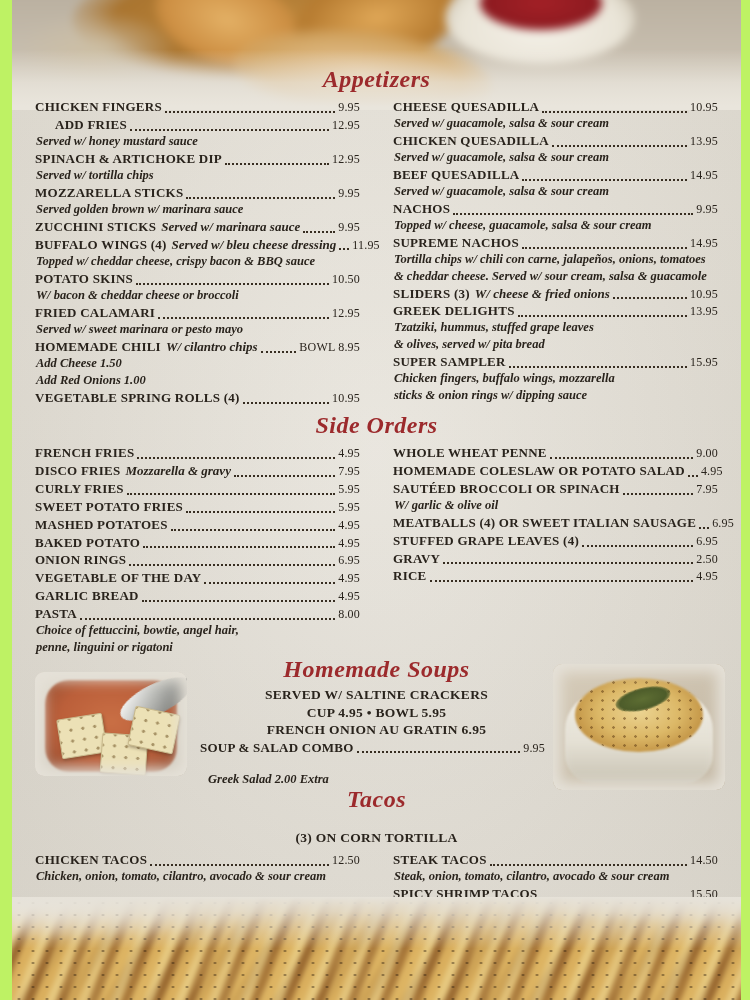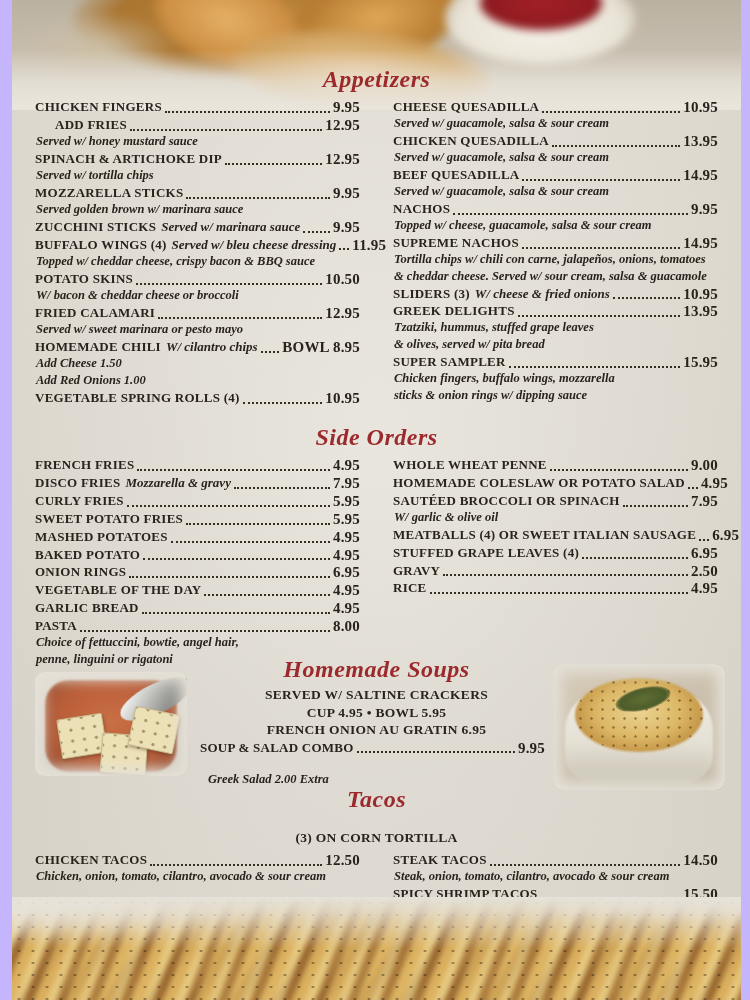--- a/index.html
+++ b/index.html
@@ -1,16 +1,16 @@
 <!DOCTYPE html>
 <html><head>
 <meta charset="utf-8">
 <style>
   html,body{margin:0;padding:0;background:#111;}
-  .page{position:relative;width:750px;height:1000px;background:#c4b5fd;overflow:hidden;
+  .page{position:relative;width:750px;height:1000px;background:#bef264;overflow:hidden;
         font-family:"Liberation Serif","DejaVu Serif",serif;color:#29231c;}
   .paper{position:absolute;left:12px;right:9px;top:0;bottom:0;
          background:linear-gradient(180deg,#e9e5dc 0%,#e5e1d8 40%,#e2ded5 75%,#e6e2d9 100%);}
   .paper::before{content:"";position:absolute;inset:0;pointer-events:none;
          background:radial-gradient(ellipse at 50% 45%, rgba(255,255,255,.18), rgba(90,80,60,.10) 95%);}
 
   
   .photo-top{position:absolute;left:0;right:0;top:0;height:110px;overflow:hidden;}
   .photo-top .ph-inner{position:absolute;inset:-10px;filter:blur(4px);
       background:linear-gradient(180deg,#b9af9f 0%,#cdc4b5 70%,#ddd6c9 100%);}
@@ -65,31 +65,31 @@
   .img-onion .herbs{position:absolute;left:62px;top:24px;width:56px;height:22px;border-radius:50%;transform:rotate(-14deg);z-index:2;filter:blur(.6px);
       background:radial-gradient(ellipse,#5e6e33 0%,#4d5c2a 60%,transparent 85%);}
 
   
   .sec{position:absolute;left:0;right:0;}
   .sec-title{margin:0;text-align:center;font-style:italic;font-weight:700;font-size:24px;line-height:26px;
       color:#9c2a2c;letter-spacing:.5px;}
   .cols{display:flex;gap:33px;padding:0 23px;margin-top:7px;}
   .col{flex:1;min-width:0;}
   .sec-appetizers{top:66px;}
-  .sec-sides{top:424px;}
+  .sec-sides{top:412px;}
   .sec-soups{top:656px;}
   .sec-tacos{top:786px;}
 
   .item{margin-bottom:1px;}
   .item-row{display:flex;align-items:flex-end;line-height:16.9px;}
   .item-row.indent{padding-left:20px;}
   .item-name{font-weight:700;font-size:13px;letter-spacing:.25px;white-space:nowrap;}
   .item-note{font-style:italic;font-weight:600;font-size:13px;margin-left:5px;white-space:nowrap;}
   .leader{flex:1;min-width:10px;border-bottom:2px dotted #372d21;margin:0 3px 3px 3px;}
-  .item-price{font-weight:700;font-size:15px;white-space:nowrap;letter-spacing:.2px;}
+  .item-price{font-weight:400;font-size:12px;white-space:nowrap;letter-spacing:.2px;}
   .item-desc{font-style:italic;font-weight:600;font-size:12.5px;line-height:15px;margin:0 0 2px 1px;}
 
   .sec-soups .info-line{text-align:center;font-weight:700;font-size:13.5px;line-height:17.5px;letter-spacing:.3px;}
   .soups-body{margin-top:4px;}
   .combo-wrap{width:345px;margin-left:188px;margin-top:1px;}
   .combo-wrap .item-desc{margin-left:8px;margin-top:16px;}
   .tacos-subtitle{text-align:center;font-weight:700;font-size:13.5px;line-height:16px;margin-top:18px;letter-spacing:.3px;}
   .sec-tacos .cols{margin-top:6px;}
 </style>
 </head>

